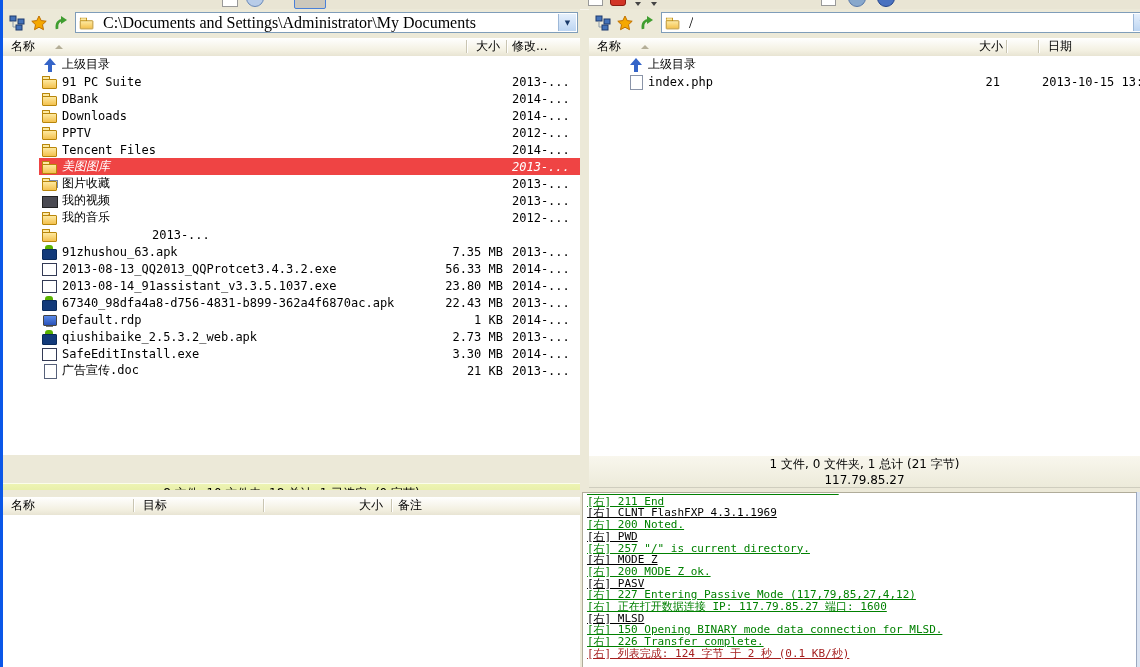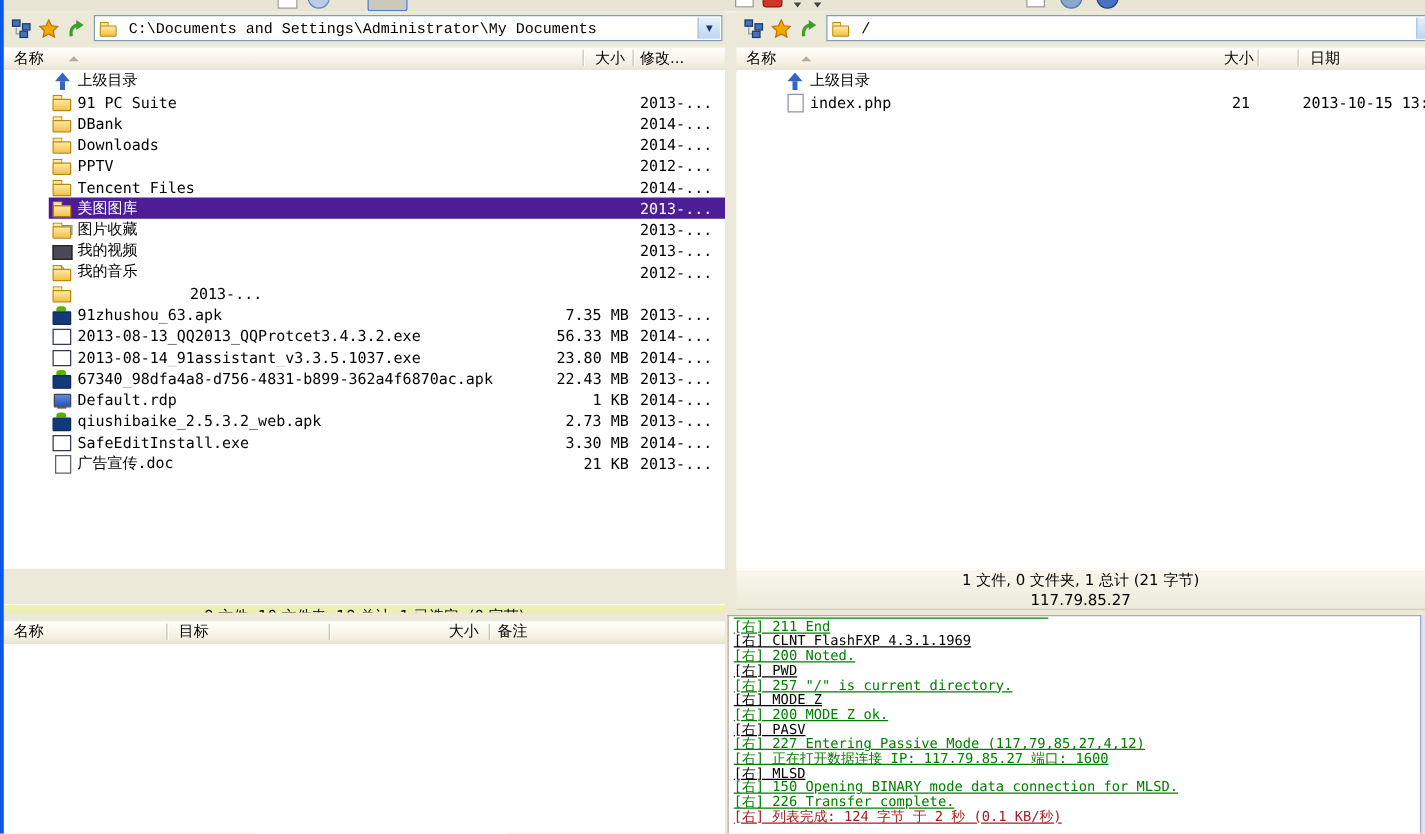--- a/index.html
+++ b/index.html
@@ -12,33 +12,33 @@
   #top-strip{left:3px;top:0;width:1137px;height:9px;background:#e9e5d4;overflow:hidden;border-bottom:1px solid #f7f5ec;}
   .frag{position:absolute;}
 
   
   #left-panel{left:3px;top:9px;width:577px;height:481px;overflow:hidden;}
   #right-panel{left:589px;top:9px;width:551px;height:479px;overflow:hidden;}
 
   .toolbar{position:absolute;left:0;top:0;right:0;height:28px;background:#ece9d8;}
   .tbtn{position:absolute;top:4px;width:20px;height:20px;display:flex;align-items:center;justify-content:center;}
   .combo{position:absolute;top:3px;height:21px;background:#fff;border:1px solid #7f9db9;display:flex;align-items:center;padding-left:3px;box-sizing:border-box;}
-  .combo .path{font-family:Liberation Mono, monospace;font-size:12px;white-space:nowrap;overflow:hidden;margin-left:4px;}
+  .combo .path{font-family:Liberation Serif, serif;font-size:16px;white-space:nowrap;overflow:hidden;margin-left:4px;}
   .drop{position:absolute;right:1px;top:1px;bottom:1px;width:17px;background:linear-gradient(#e6f0fc,#bcd5f2);border-left:1px solid #9db8d8;color:#1a3a6a;font-size:7px;display:flex;align-items:center;justify-content:center;}
 
   .colhead{position:absolute;left:0;right:0;height:18px;background:linear-gradient(#ffffff,#f3f0e1 70%,#e8e4d3);border-bottom:1px solid #bdb9a6;line-height:17px;}
   .colhead .lbl{position:absolute;top:0;white-space:nowrap;}
   .sep{position:absolute;top:2px;width:1px;height:13px;background:#c9c5b2;box-shadow:1px 0 0 #fff;}
   .sortarrow{position:absolute;top:7px;width:0;height:0;border-left:4px solid transparent;border-right:4px solid transparent;border-bottom:4px solid #b4ae97;}
 
   .filelist{position:absolute;left:0;right:0;background:#fff;overflow:hidden;font-family:"DejaVu Sans Mono",monospace;font-size:12px;}
   #left-panel .filelist{top:47px;height:399px;}
   #right-panel .filelist{top:47px;height:399px;}
   .row{display:flex;align-items:center;height:17px;padding-left:3px;white-space:nowrap;margin-left:36px;}
-  .row.selected{background:#4c1d95;color:#fff;}
+  .row.selected{background:#ef4444;color:#fff;font-style:italic;}
   .c-name{flex:1;overflow:hidden;}
   #left-panel .c-size{width:90px;text-align:right;padding-right:9px;box-sizing:border-box;flex:none;}
   #left-panel .c-date{width:68px;flex:none;overflow:hidden;}
   #right-panel .c-size{width:130px;text-align:right;padding-right:42px;box-sizing:border-box;flex:none;}
   #right-panel .c-date{width:98px;flex:none;overflow:hidden;}
 
   
   .ficon{position:relative;width:16px;height:16px;margin-right:4px;flex:none;}
   .ficon .ov{position:absolute;left:0;top:0;width:100%;height:100%;}
   .icon-up::before{content:"";position:absolute;left:2px;top:1px;border-left:6px solid transparent;border-right:6px solid transparent;border-bottom:7px solid #3464c8;}

